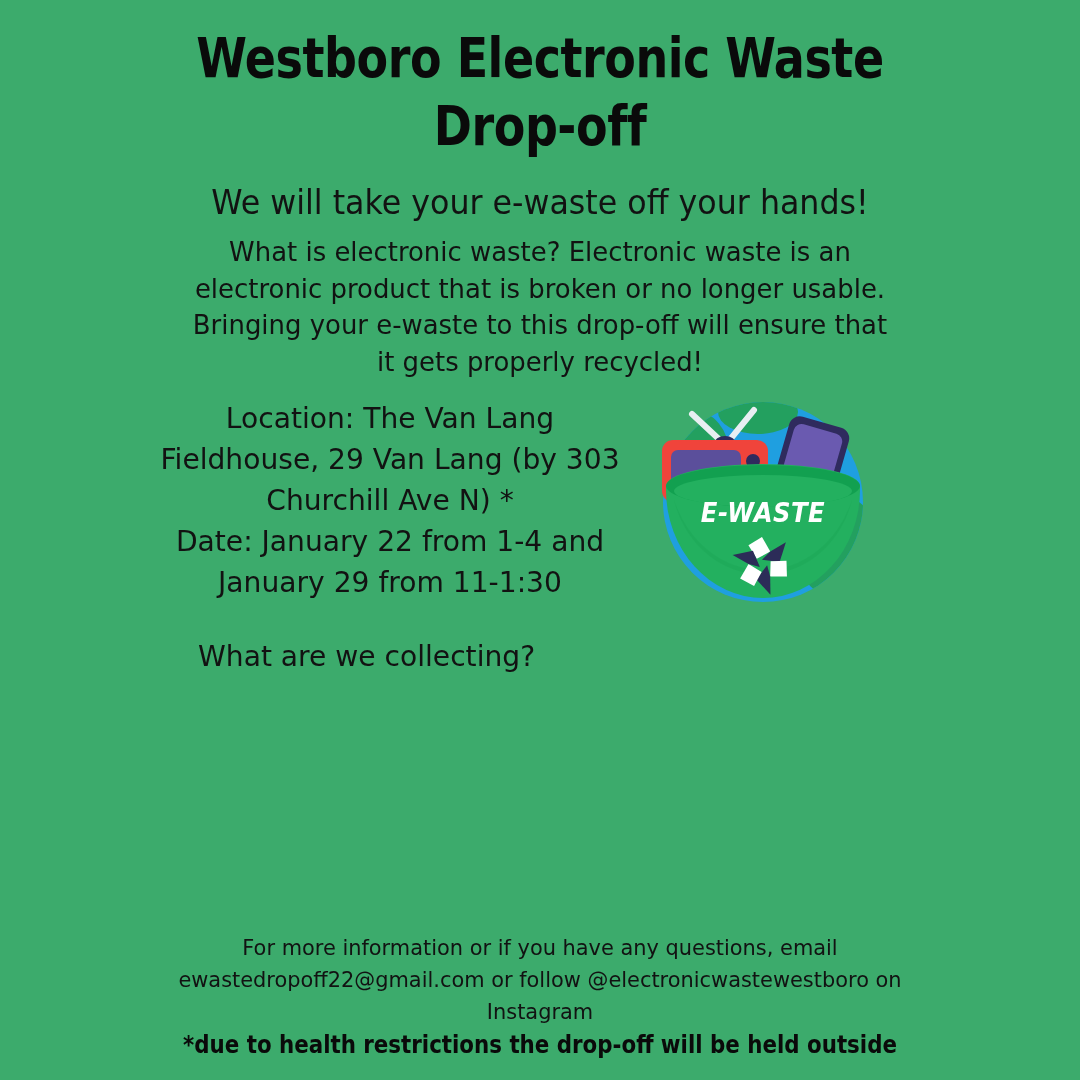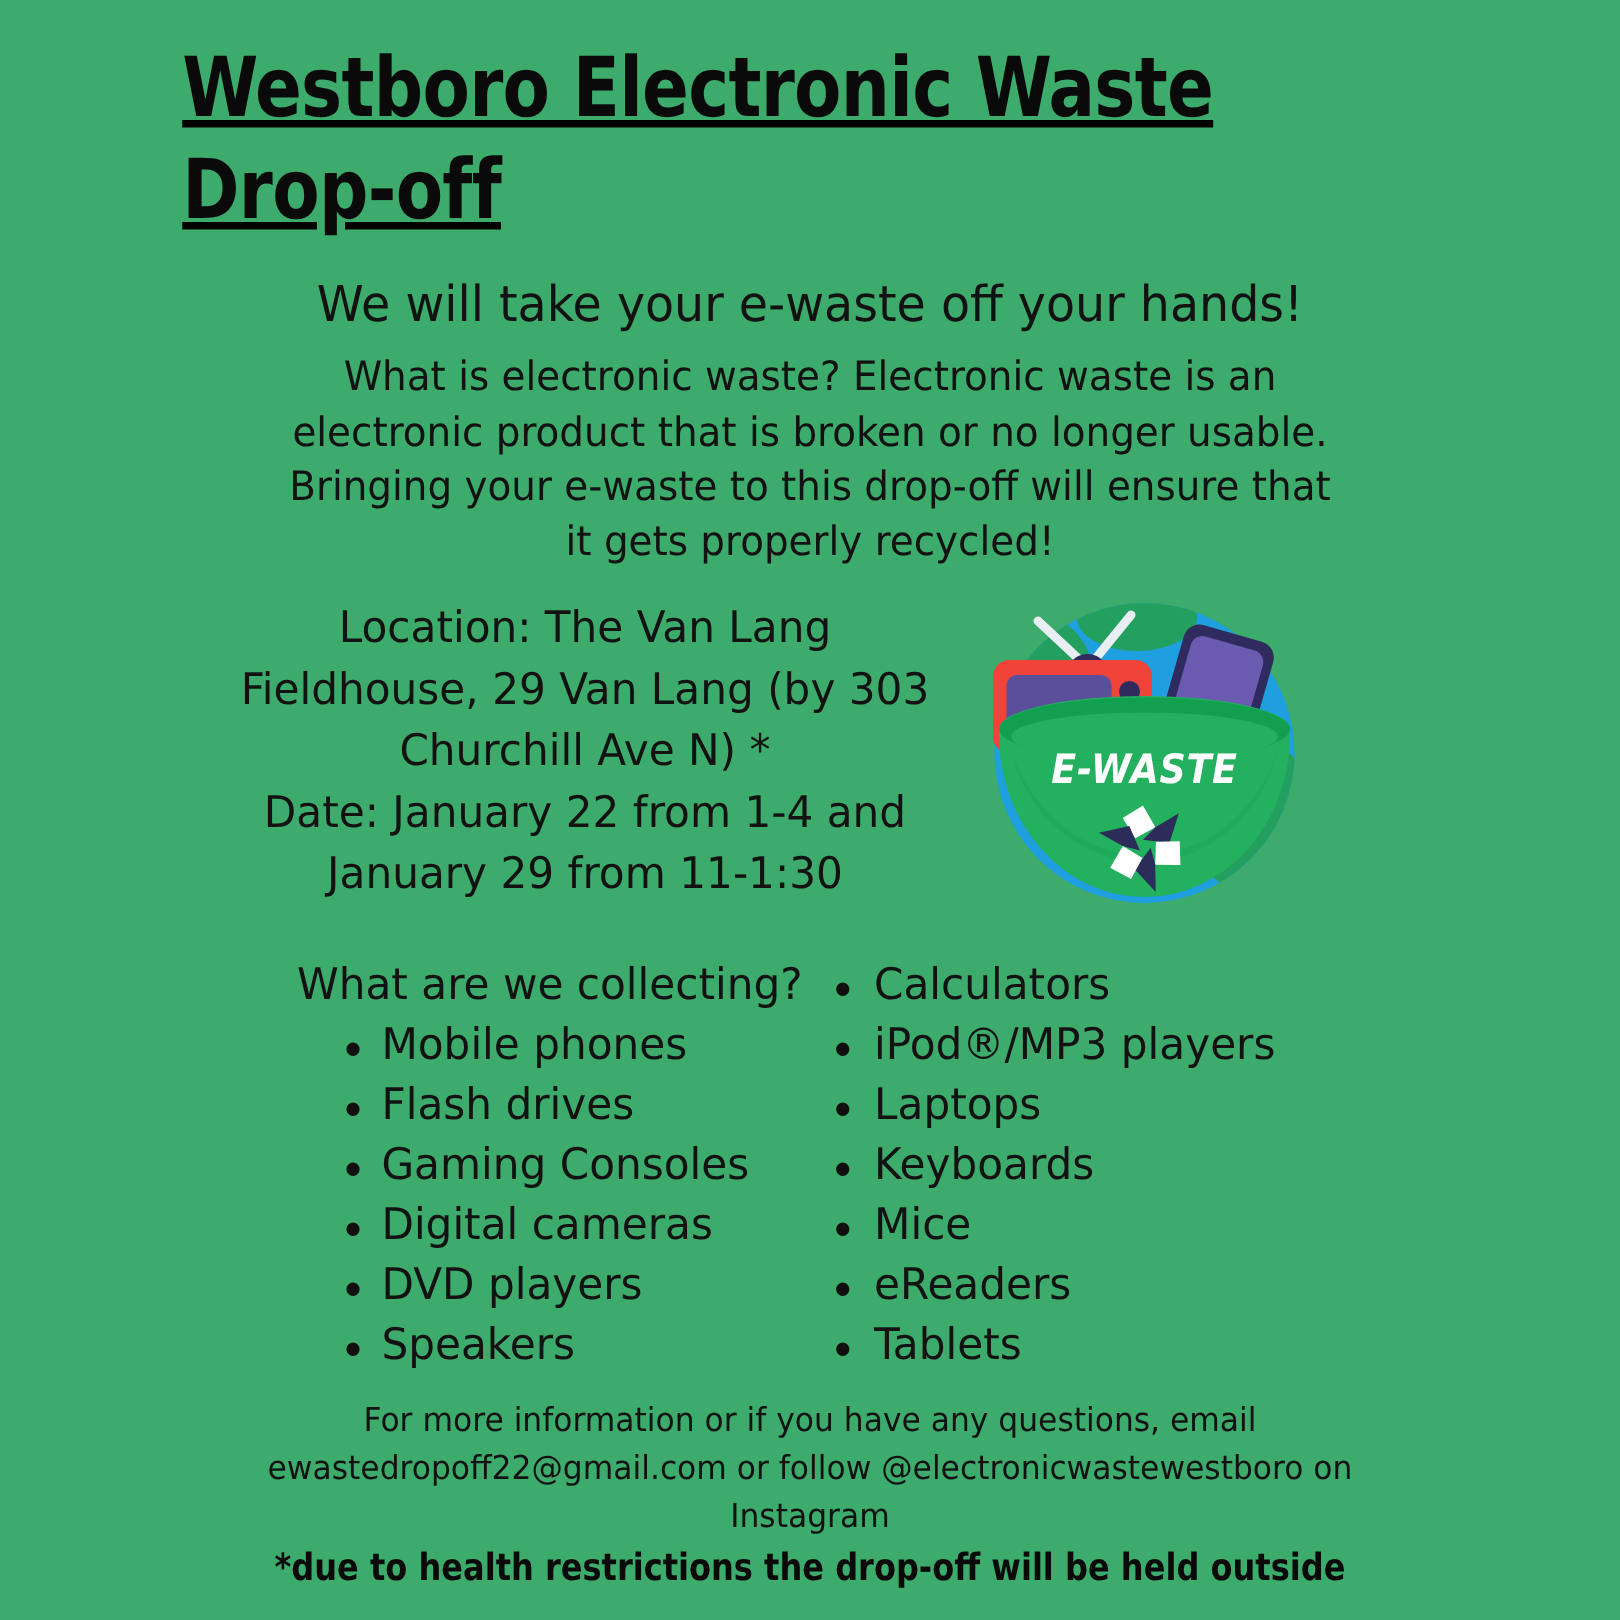--- a/index.html
+++ b/index.html
@@ -19,21 +19,21 @@
     background: #3cab6c;
     overflow: hidden;
   }
 
   
   #title-block {
     position: absolute;
     top: 24px;
     left: 90px;
     width: 900px;
-    text-decoration: underline;
+    text-align: center;
   }
   #title-block .title-line {
     font-family: "DejaVu Sans Condensed", "Liberation Sans Narrow", "Liberation Sans", sans-serif;
     font-weight: 700;
     font-size: 55px;
     line-height: 68px;
     letter-spacing: -0.5px;
     color: #0a0a0a;
     transform: scaleX(0.93);
   }
@@ -258,39 +258,20 @@
           <path d="M-14 -18 L-1 -26 L7 -12 L-6 -5 Z" fill="#ffffff"></path>
           <path d="M7 -12 L22 -21 L16 -2 L-1 -4 Z" fill="#2c2c58"></path>
         </g>
       </g>
     </svg>
   </div>
 
   <div id="collect-wrap">
     <div id="col-left">
       <div class="col-head">What are we collecting?</div>
-      <ul class="collect-list">
-        <li>Mobile phones</li>
-        <li>Flash drives</li>
-        <li>Gaming Consoles</li>
-        <li>Digital cameras</li>
-        <li>DVD players</li>
-        <li>Speakers</li>
-      </ul>
     </div>
 
-    <div id="col-right">
-      <ul class="collect-list">
-        <li>Calculators</li>
-        <li>iPod®/MP3 players</li>
-        <li>Laptops</li>
-        <li>Keyboards</li>
-        <li>Mice</li>
-        <li>eReaders</li>
-        <li>Tablets</li>
-      </ul>
-    </div>
   </div>
 
   <div id="footer-info">For more information or if you have any questions, email ewastedropoff22@gmail.com or follow @electronicwastewestboro on Instagram</div>
   <div id="footer-note">*due to health restrictions the drop-off will be held outside</div>
 
 </div>
 
 </body></html>

